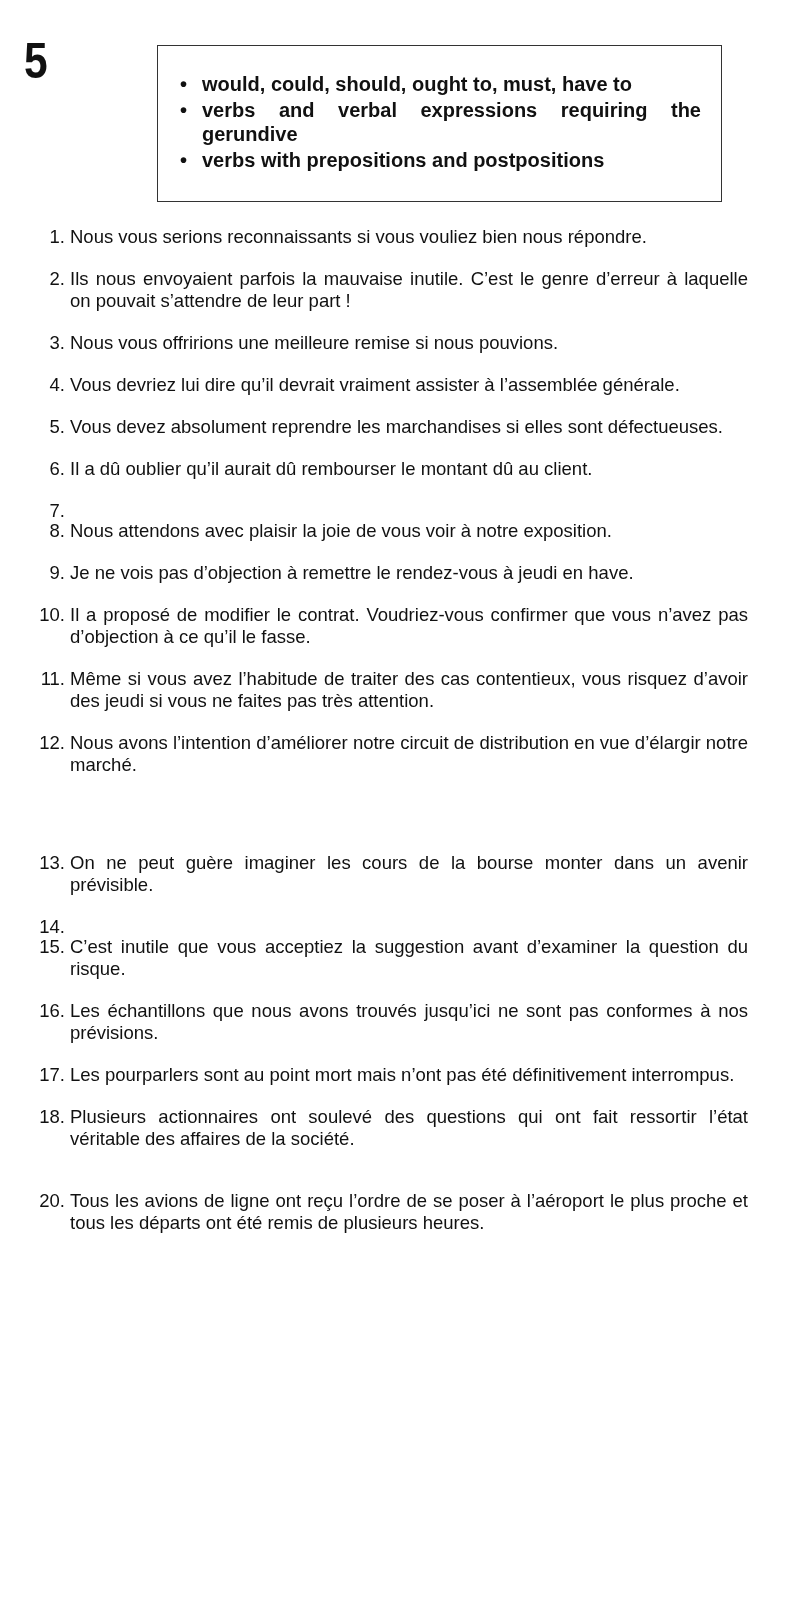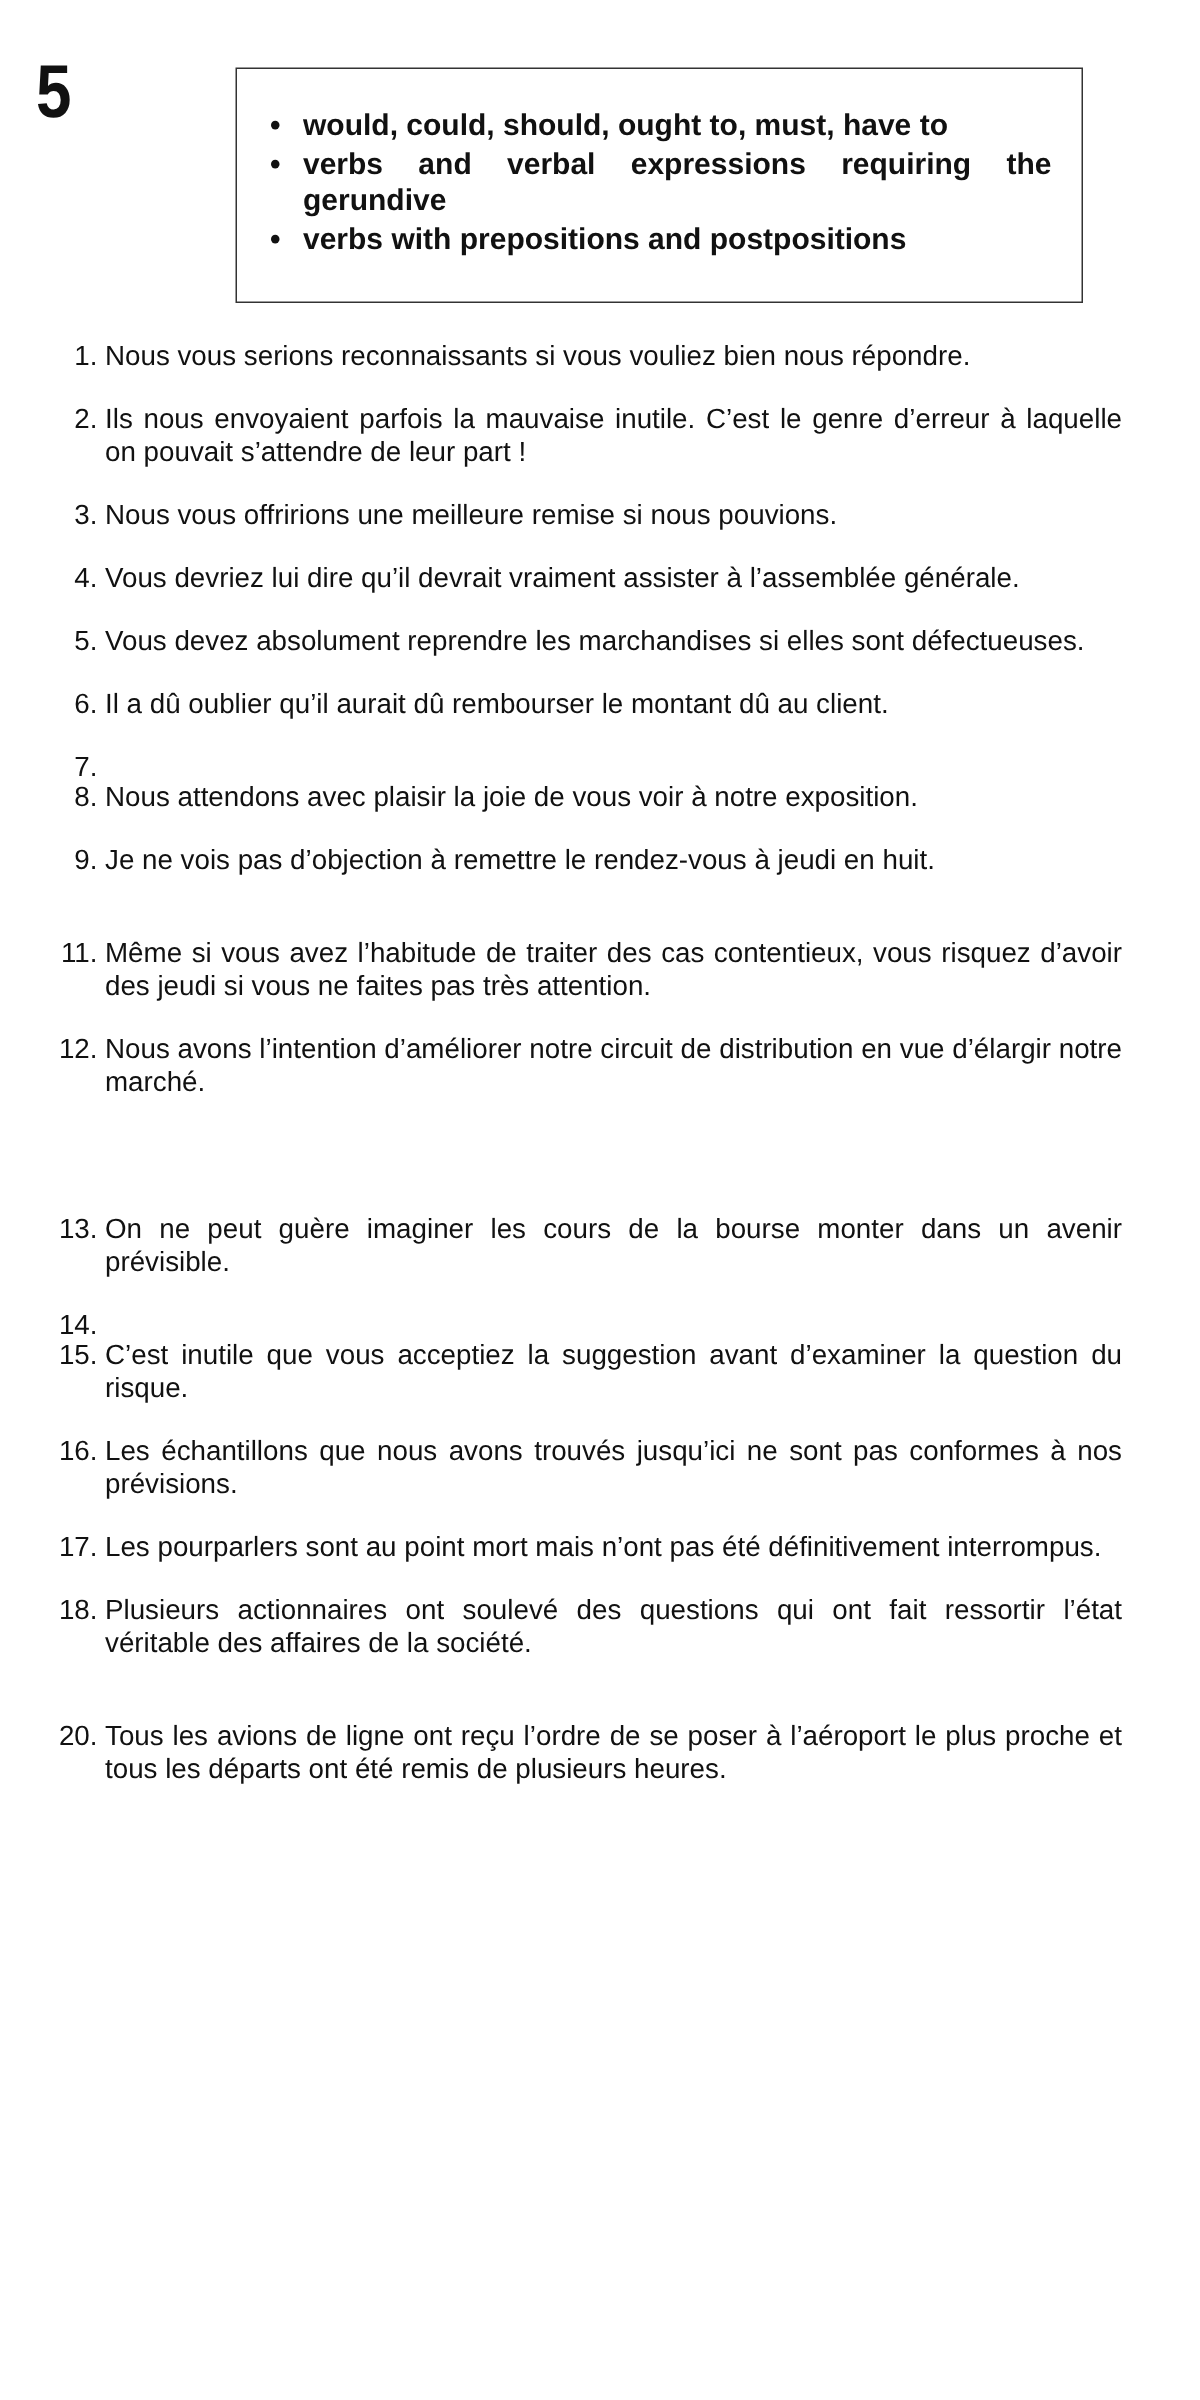--- a/index.html
+++ b/index.html
@@ -116,22 +116,23 @@
   <li class="exercise-item"><span class="num">4.</span><span>Vous devriez lui dire qu’il devrait vraiment assister à l’assemblée générale.</span></li>
   <div class="gap-small"></div>
   <li class="exercise-item"><span class="num">5.</span><span>Vous devez absolument reprendre les marchandises si elles sont défectueuses.</span></li>
   <div class="gap-small"></div>
   <li class="exercise-item"><span class="num">6.</span><span>Il a dû oublier qu’il aurait dû rembourser le montant dû au client.</span></li>
   <div class="gap-small"></div>
   <li class="exercise-item"><span class="num">7.</span></li>
   <div class="gap-small"></div>
   <li class="exercise-item"><span class="num">8.</span><span>Nous attendons avec plaisir la joie de vous voir à notre exposition.</span></li>
   <div class="gap-small"></div>
-  <li class="exercise-item"><span class="num">9.</span><span>Je ne vois pas d’objection à remettre le rendez-vous à jeudi en huit.</span></li>
+  <li class="exercise-item"><span class="num">9.</span><span>Je ne vois pas d’objection à remettre le rendez-vous à jeudi en have.</span></li>
   <div class="gap-small"></div>
+  <li class="exercise-item"><span class="num">10.</span><span>Il a proposé de modifier le contrat. Voudriez-vous confirmer que vous n’avez pas d’objection à ce qu’il le fasse.</span></li>
   <div class="gap-small"></div>
   <li class="exercise-item"><span class="num">11.</span><span>Même si vous avez l’habitude de traiter des cas contentieux, vous risquez d’avoir des jeudi si vous ne faites pas très attention.</span></li>
   <div class="gap-small"></div>
   <li class="exercise-item"><span class="num">12.</span><span>Nous avons l’intention d’améliorer notre circuit de distribution en vue d’élargir notre marché.</span></li>
   <div class="gap-large"></div>
   <li class="exercise-item"><span class="num">13.</span><span>On ne peut guère imaginer les cours de la bourse monter dans un avenir prévisible.</span></li>
   <div class="gap-small"></div>
   <li class="exercise-item"><span class="num">14.</span></li>
   <div class="gap-small"></div>
   <li class="exercise-item"><span class="num">15.</span><span>C’est inutile que vous acceptiez la suggestion avant d’examiner la question du risque.</span></li>

